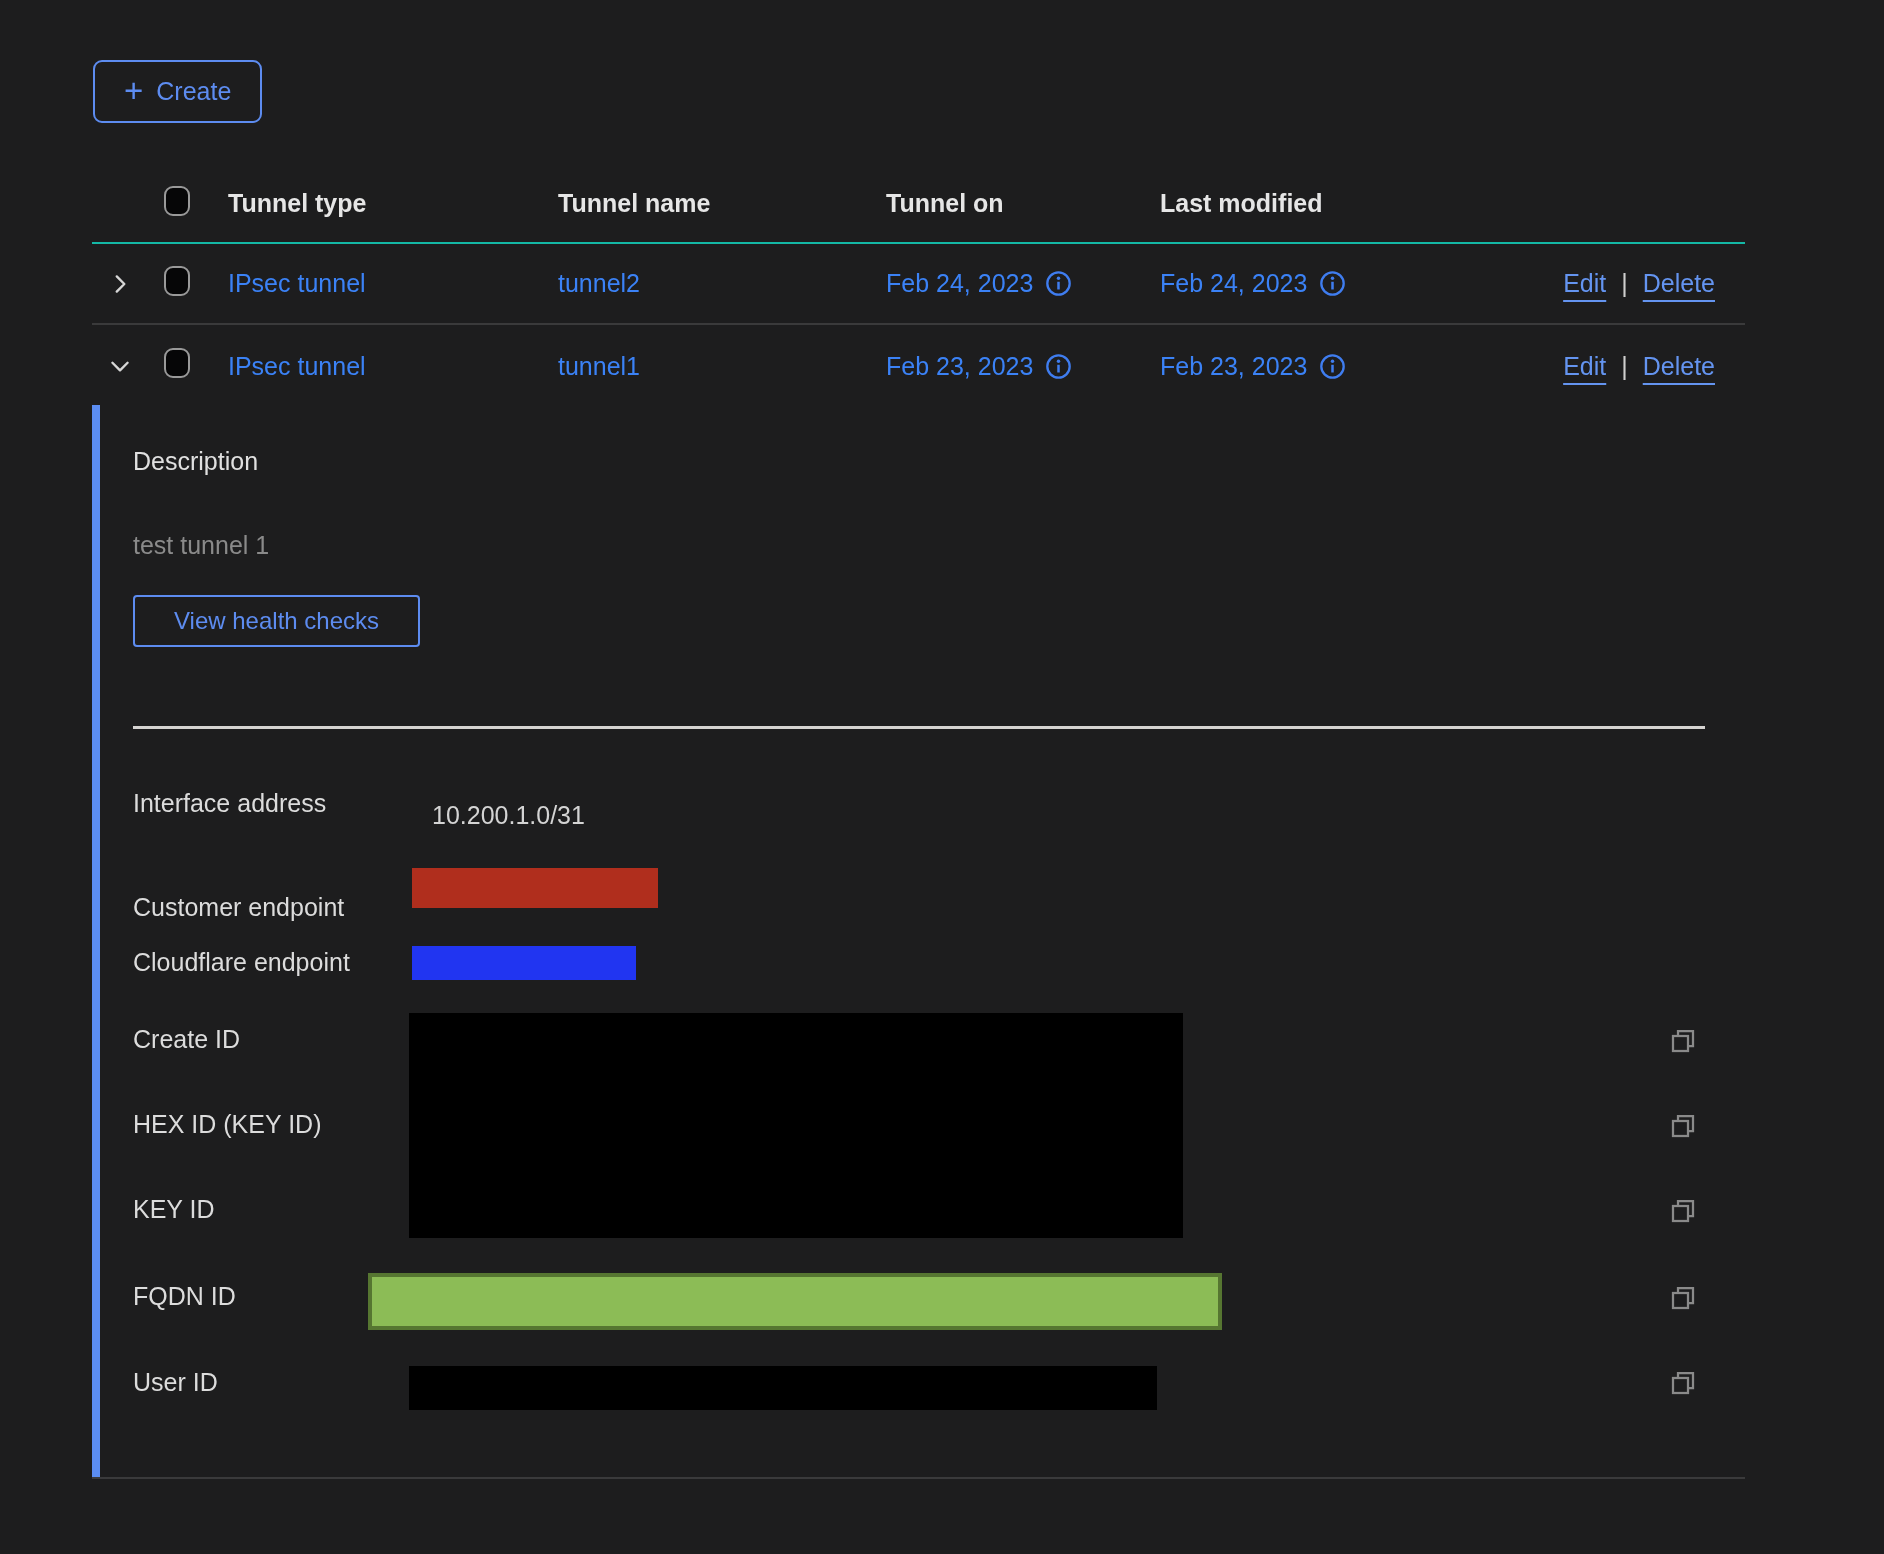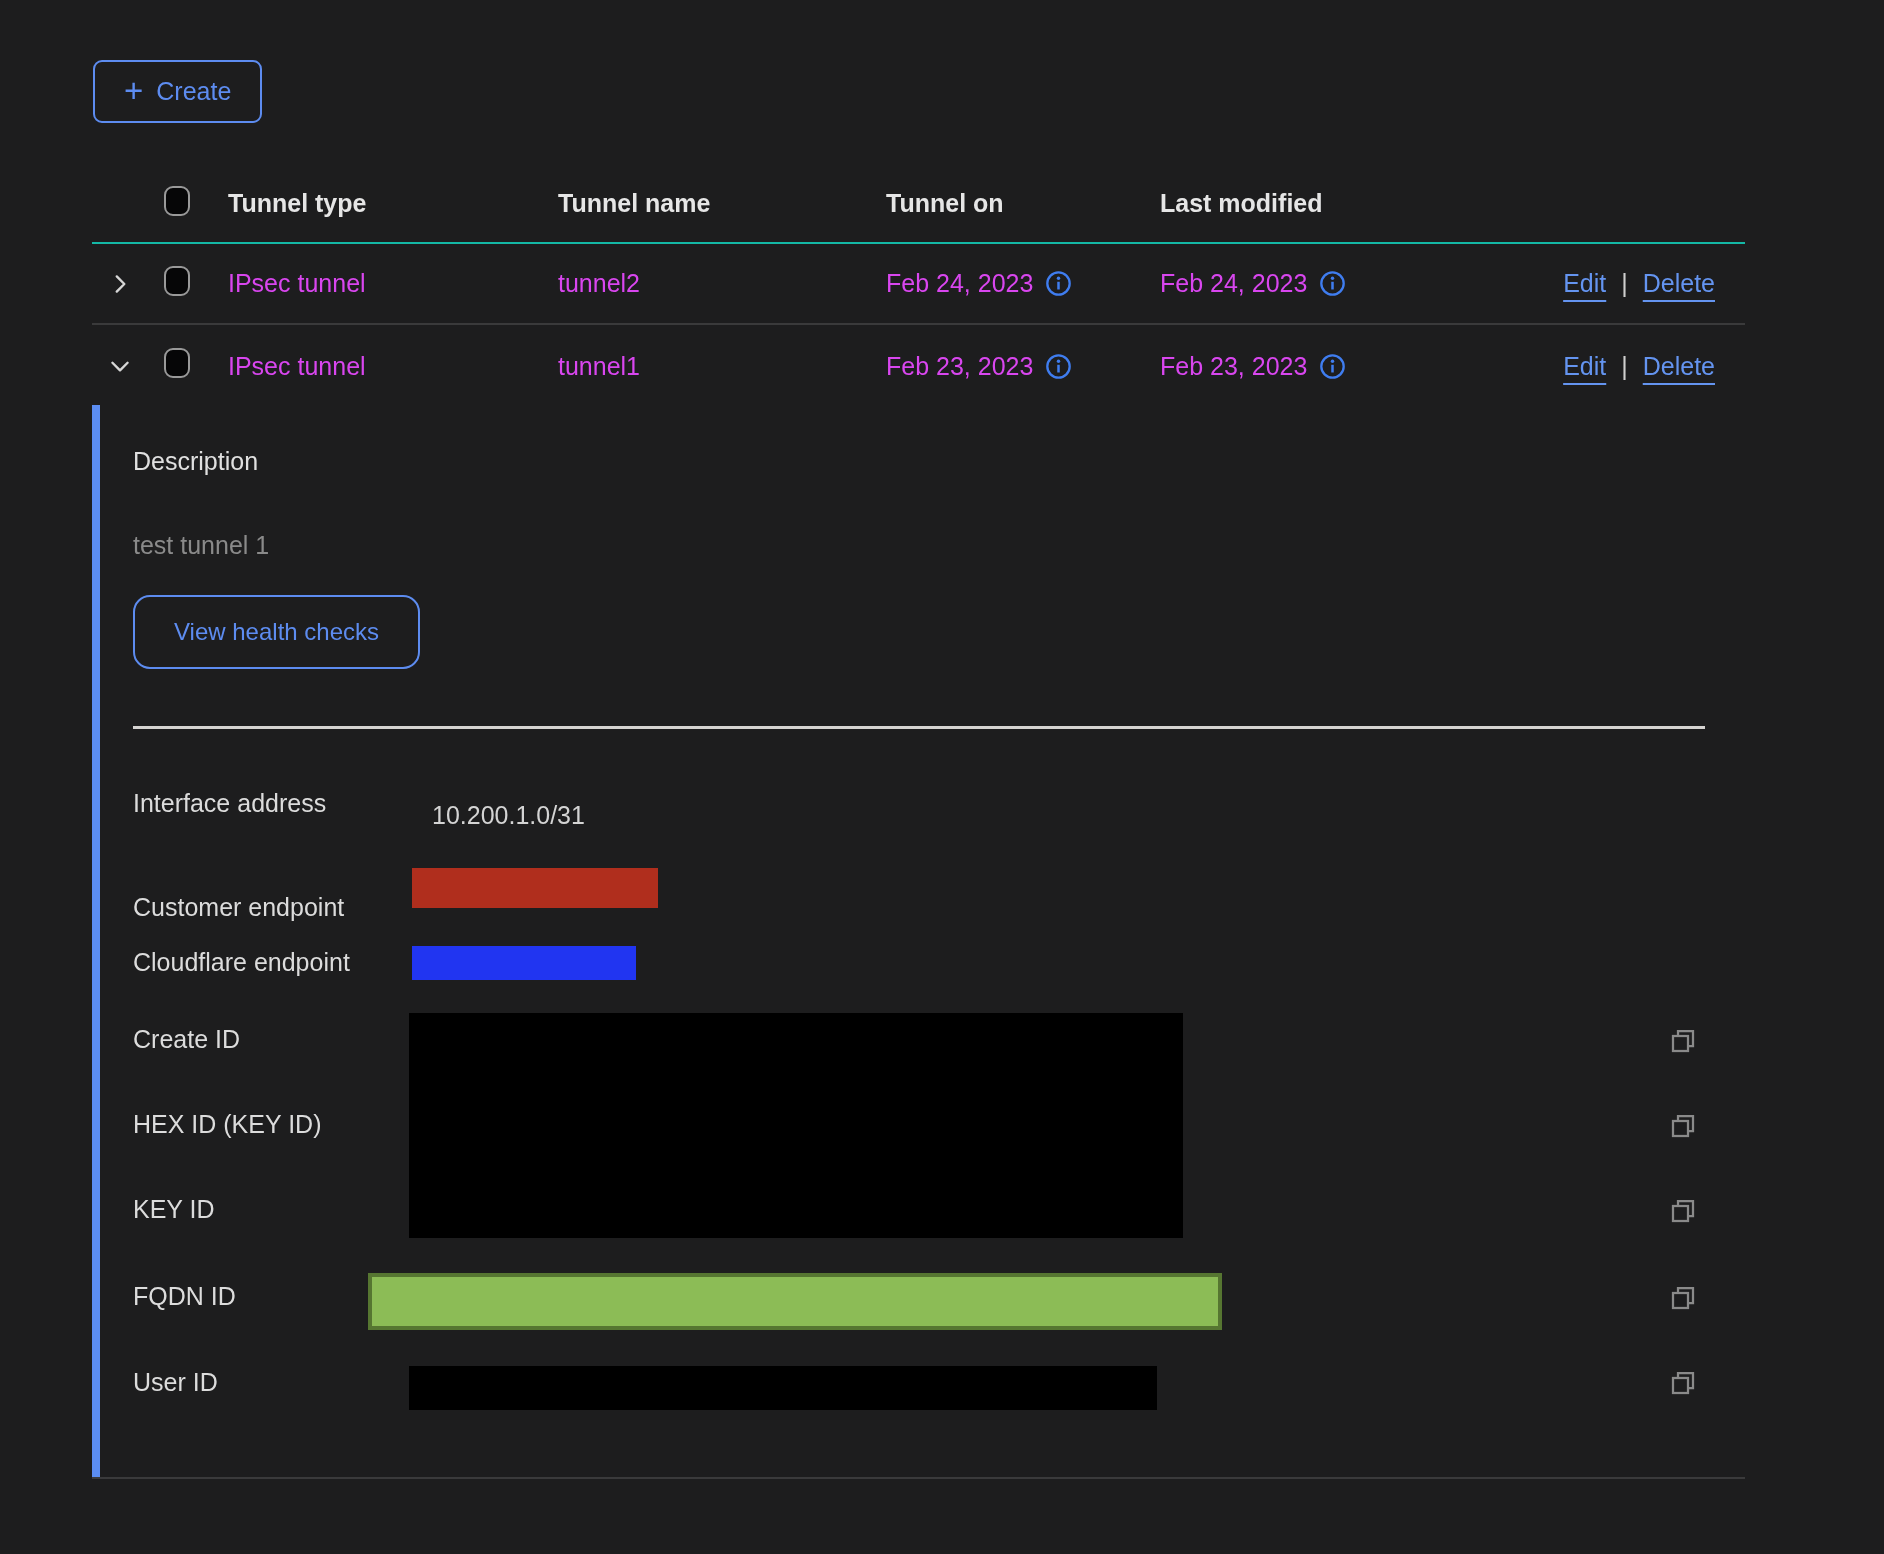--- a/index.html
+++ b/index.html
@@ -19,38 +19,38 @@
   
   .tbl{position:absolute;left:92px;top:165px;width:1653px;font-size:25px;}
   .trow{
     display:grid;grid-template-columns:58px 64px 330px 328px 274px 382px 1fr;
     align-items:center;
   }
   .trow.hdr{height:77px;font-weight:bold;color:#e6e6e6;border-bottom:2px solid #14b8a6;}
   .trow.r1{height:79px;border-bottom:2px solid #3a3a3b;}
   .trow.r2{height:82px;}
   .pad{padding-left:14px;}
-  .cell{color:#d946ef;}
+  .cell{color:#3b82f6;}
   .cell-date{display:flex;align-items:center;gap:12px;padding-left:14px;}
   .actions{display:flex;justify-content:flex-end;align-items:center;gap:15px;padding-right:30px;text-align:center;}
   .link{color:#6494f0;text-decoration:underline;text-underline-offset:8px;cursor:pointer;}
   .pipe{color:#cfcfcf;}
   .checkbox{
     width:26px;height:30px;margin-left:14px;box-sizing:border-box;
     border:2px solid #999;border-radius:9px;background:#060607;cursor:pointer;
   }
   .expander{margin-left:13px;width:30px;height:30px;display:flex;align-items:center;justify-content:center;cursor:pointer;background:none;border:none;padding:0;}
   
   .panel{position:absolute;left:92px;top:405px;width:1653px;height:1073px;}
   .accent-bar{position:absolute;left:0;top:0;width:8px;height:100%;background:#5b8df2;}
   .desc-label{position:absolute;left:41px;top:42px;font-size:25px;color:#e0e0e0;}
   .desc-value{position:absolute;left:41px;top:126px;font-size:25px;color:#8a8a8a;}
   .health-btn{
-    position:absolute;left:41px;top:190px;height:74px;box-sizing:border-box;
-    padding:0 39px;background:transparent;border:2px solid #5d8cf0;border-radius:17px;
+    position:absolute;left:41px;top:190px;height:52px;box-sizing:border-box;
+    padding:0 39px;background:transparent;border:2px solid #5d8cf0;border-radius:4px;
     color:#5d8cf0;font-size:24px;font-family:inherit;cursor:pointer;
   }
   .light-divider{position:absolute;left:41px;top:321px;width:1572px;height:3px;background:#d5d3d1;}
   .f-label{position:absolute;left:41px;font-size:25px;color:#dcdcdc;white-space:nowrap;}
   .f-value{position:absolute;font-size:25px;color:#d4d4d4;}
   .redact{position:absolute;}
   .redact.red{left:320px;top:463px;width:246px;height:40px;background:#b02e1d;}
   .redact.blue{left:320px;top:541px;width:224px;height:34px;background:#2135f1;}
   .redact.black-big{left:317px;top:608px;width:774px;height:225px;background:#000;}
   .redact.green{left:276px;top:868px;width:846px;height:49px;background:#8cbc56;border:4px solid #567631;}

